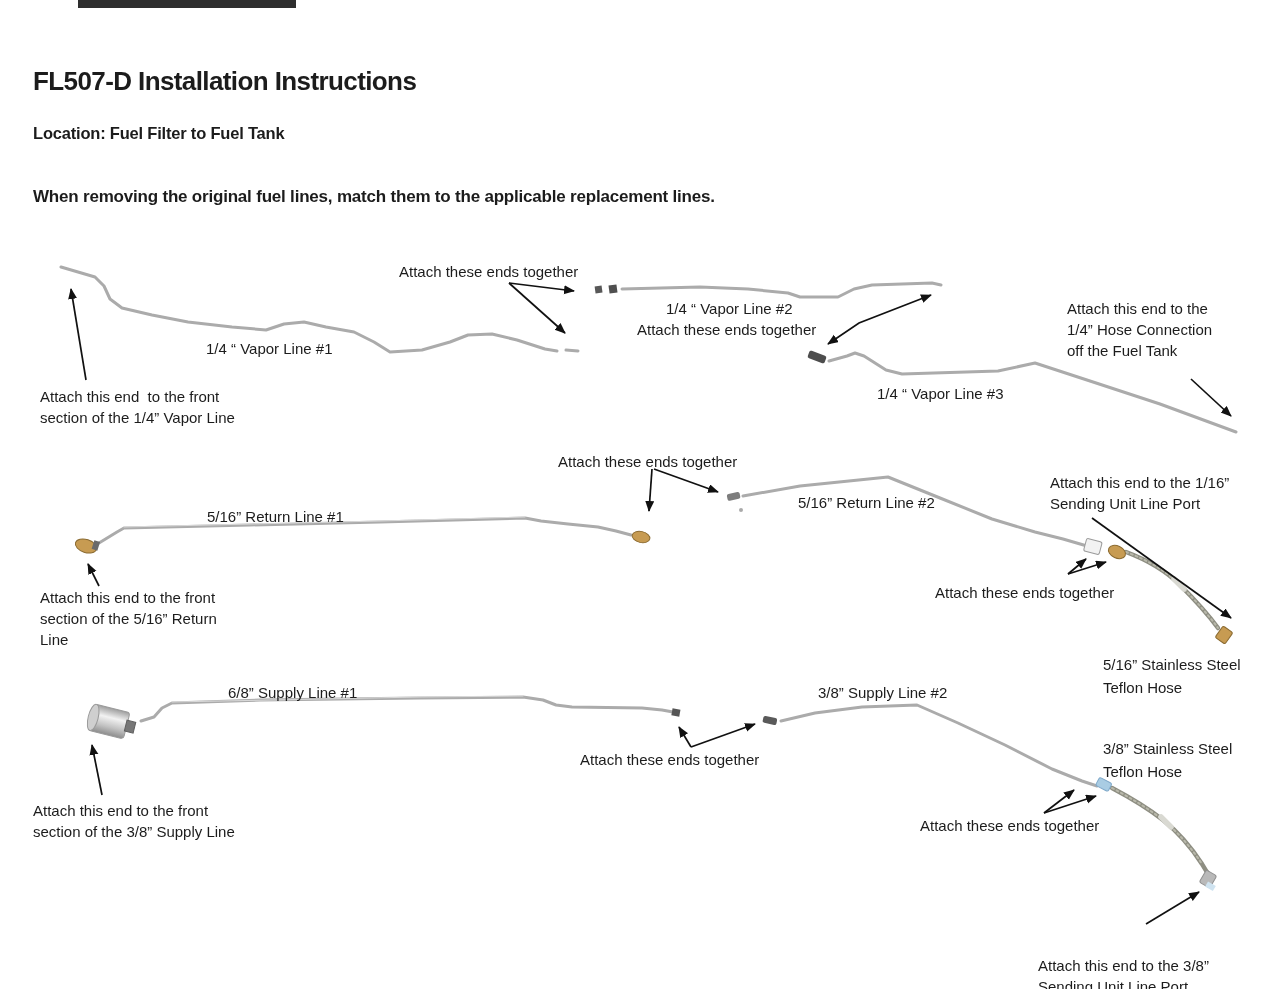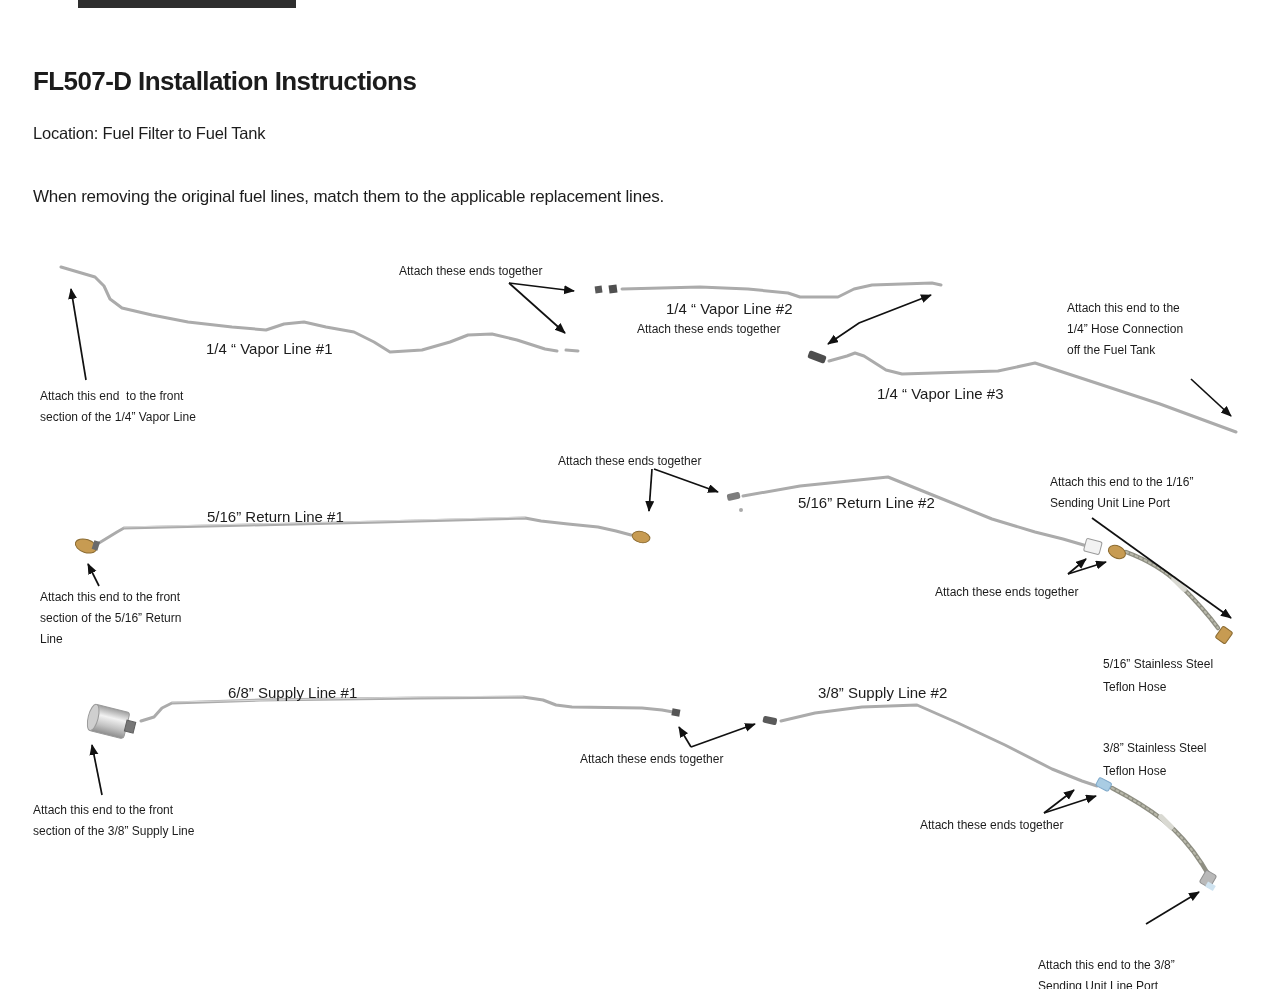--- a/index.html
+++ b/index.html
@@ -1,22 +1,22 @@
 <!DOCTYPE html>
 <html><head>
 <meta charset="utf-8">
 <style>
   html,body{margin:0;padding:0;background:#ffffff;}
   #page{position:relative;width:1280px;height:989px;background:#ffffff;overflow:hidden;
         font-family:"Liberation Sans",sans-serif;color:#1c1c1c;}
   #art{position:absolute;left:0;top:0;}
   .txt{position:absolute;white-space:pre-wrap;color:#1c1c1c;}
   .title{font-size:26px;font-weight:700;letter-spacing:-0.6px;white-space:nowrap;}
-  .subhead{font-size:16.5px;font-weight:400;letter-spacing:-0.2px;white-space:nowrap;}
-  .ann{font-size:12px;line-height:21px;}
+  .subhead{font-size:16.5px;font-weight:700;letter-spacing:-0.2px;white-space:nowrap;}
+  .ann{font-size:15px;line-height:21px;}
   .lbl{font-size:15px;white-space:nowrap;}
   .footer{font-size:15.5px;font-weight:600;line-height:23px;}
   .topbar{position:absolute;left:78px;top:0;width:218px;height:8px;background:#2e2e2e;}
 </style>
 </head>
 <body>
 
 <div id="page">
 
   <div class="topbar"></div>

